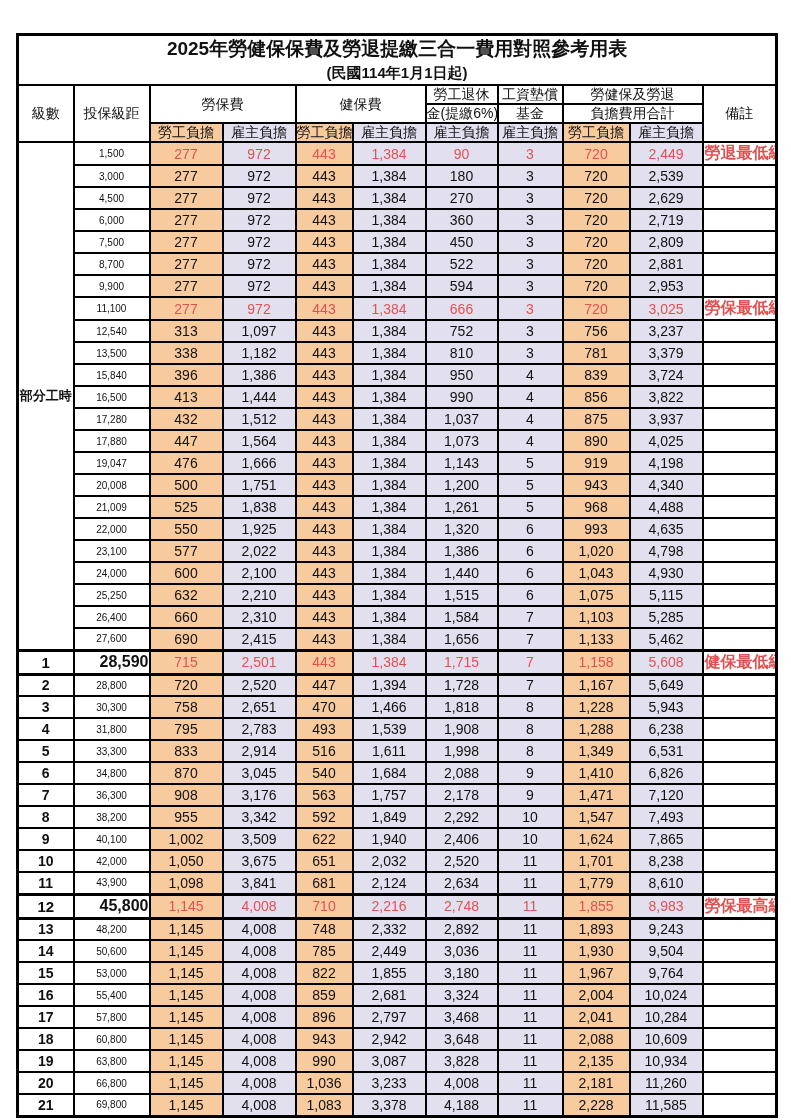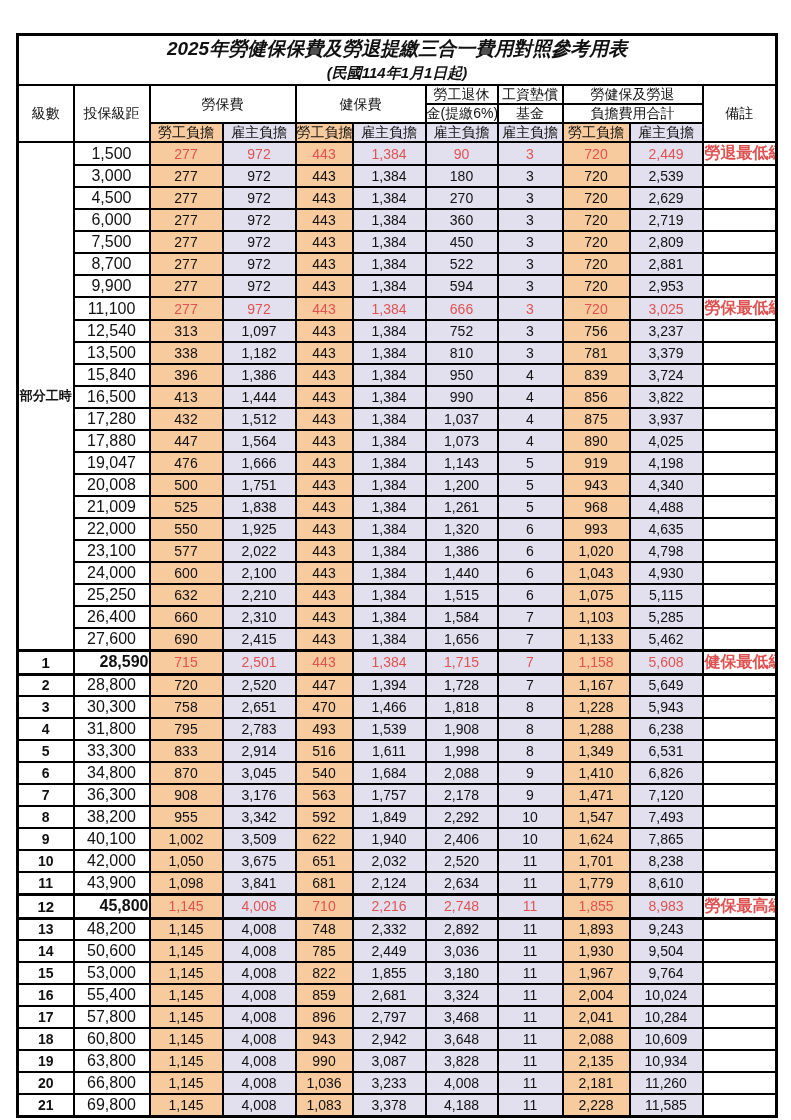--- a/index.html
+++ b/index.html
@@ -12,31 +12,31 @@
   table{
     border-collapse:collapse;table-layout:fixed;width:759px;
     border:3px solid #000;
   }
   td,th{
     border:2px solid #000;padding:0;margin:0;
     text-align:center;vertical-align:middle;
     font-size:14px;font-weight:normal;
     white-space:nowrap;overflow:hidden;
   }
-  tr.title-row{height:36px;font-style:italic;}
+  tr.title-row{height:36px;}
   .title-line{font-size:19px;font-weight:bold;line-height:26px;}
   .subtitle-line{font-size:15px;font-weight:bold;line-height:22px;}
   tr.h-row{height:19px;}
   tr.h-row th{font-size:14px;line-height:17px;}
   th.sub{font-size:13px;}
   tbody tr{height:22px;}
   .c-orange{background:#F8CB9E;}
   .c-lav{background:#E2E0EF;}
   .c-level{font-size:14px;font-weight:bold;}
-  .c-salary{font-size:16px;}
+  .c-salary{font-size:10px;}
   .c-note{font-size:16px;font-weight:bold;color:#E05252;padding:0 1px;}
   tr.hl .fee{color:#E05252;}
   tr.strong-row td{border-top:3px solid #000;border-bottom:3px solid #000;}
   tr.strong-row .c-salary{font-weight:bold;font-size:16px;text-align:right;}
   tr.strong-row .c-level{font-weight:bold;font-size:15px;}
   .part-time-cell{font-size:13px;letter-spacing:0;}
 </style>
 </head>
 <body>
 

